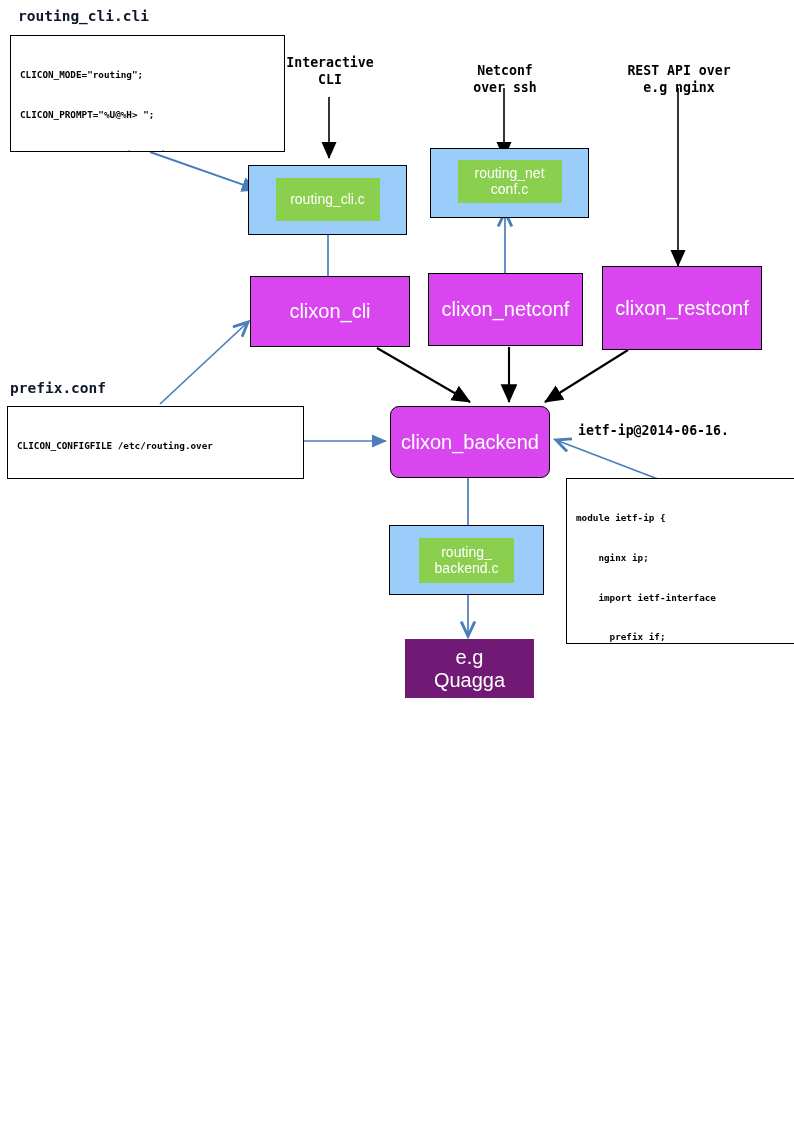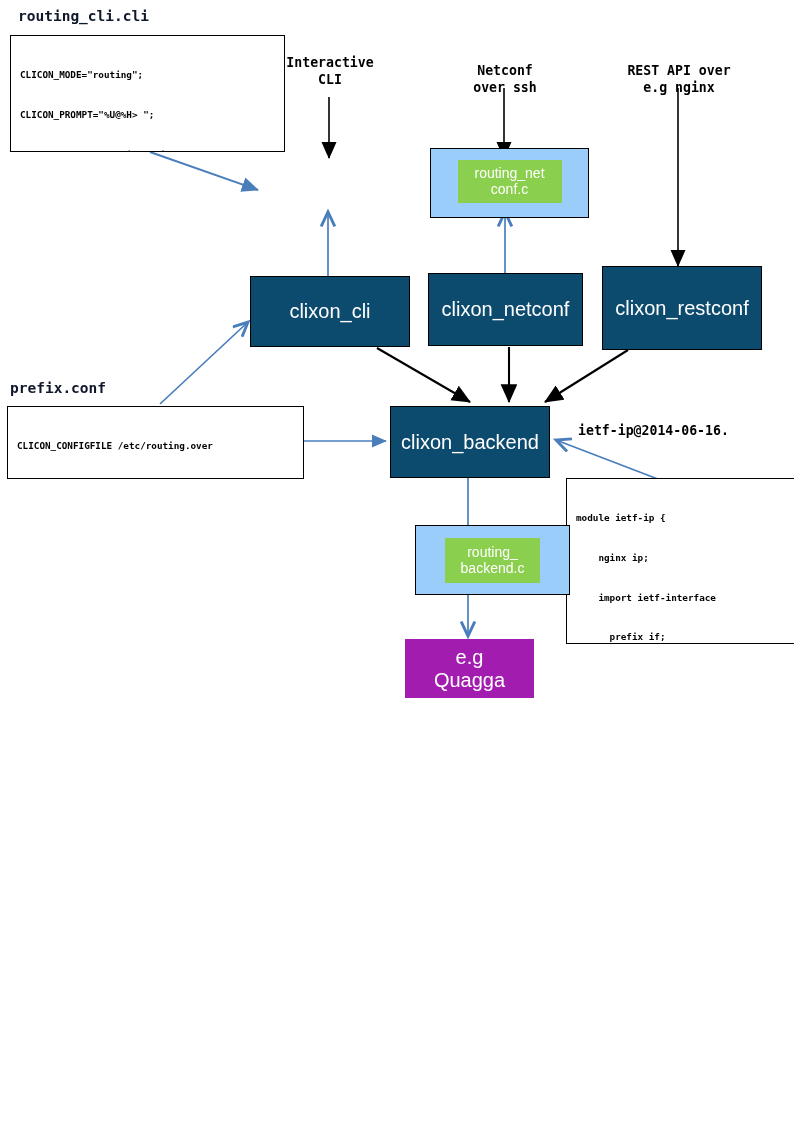--- a/index.html
+++ b/index.html
@@ -78,30 +78,30 @@
     line-height: 1.12;
     white-space: pre-line;
   }
   .node.outer-blue {
     background: #9BCDFB;
     border: 1.7px solid #000000;
     align-items: flex-start;
     justify-content: center;
   }
   .node.proc {
-    background: #0c4a6e;
+    background: #d946ef;
     border: 1.7px solid #000000;
     font-size: 20px;
   }
   .node.plugin {
     background: #8BCF4E;
     font-size: 14px;
   }
   .node.ext {
-    background: #a21caf;
+    background: #701a75;
     font-size: 20px;
   }
 </style>
 </head>
 <body>
 
 <div id="canvas">
 
   <svg id="edges" viewBox="0 0 794 1123" xmlns="http://www.w3.org/2000/svg">
     <defs>
@@ -206,35 +206,38 @@
 
   <div class="anno" style="left:276px; top:54px; width:108px;">Interactive
 CLI</div>
 
   <div class="anno" style="left:610px; top:62px; width:138px;">REST API over
 e.g nginx</div>
 
   <div class="anno" style="left:452px; top:62px; width:106px;">Netconf
 over ssh</div>
 
+  <div class="node outer-blue" style="left:248px; top:165px; width:159px; height:70px;">
+    <div class="node plugin" style="position:relative; left:0; top:12px; width:104px; height:43px;">routing_cli.c</div>
+  </div>
 
   <div class="node proc" style="left:250px; top:276px; width:160px; height:71px;">clixon_cli</div>
 
   <div class="node outer-blue" style="left:430px; top:148px; width:159px; height:70px;">
     <div class="node plugin" style="position:relative; left:0; top:11px; width:104px; height:43px;">routing_net
 conf.c</div>
   </div>
 
   <div class="node proc" style="left:602px; top:266px; width:160px; height:84px;">clixon_restconf</div>
 
   <div class="node proc" style="left:428px; top:273px; width:155px; height:73px;">clixon_netconf</div>
 
-  <div class="node proc" style="left:390px; top:406px; width:160px; height:72px;">clixon_backend</div>
-
-  <div class="node outer-blue" style="left:389px; top:525px; width:155px; height:70px;margin-left:26px;">
+  <div class="node proc" style="left:390px; top:406px; width:160px; height:72px;border-radius:9px;">clixon_backend</div>
+
+  <div class="node outer-blue" style="left:389px; top:525px; width:155px; height:70px;">
     <div class="node plugin" style="position:relative; left:0; top:12px; width:95px; height:45px;">routing_
 backend.c</div>
   </div>
 
   <div class="node ext" style="left:405px; top:639px; width:129px; height:59px;">e.g
 Quagga</div>
 
 </div>
 
 </body></html>

